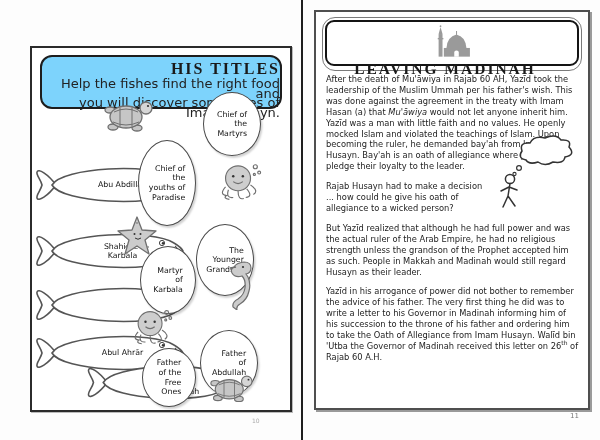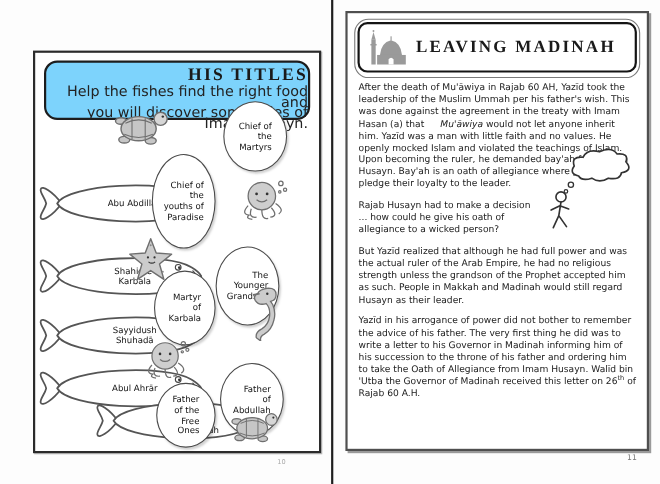--- a/index.html
+++ b/index.html
@@ -24,29 +24,29 @@
         justify-content:center;text-align:right;font-size:7.8px;line-height:9.6px;
         white-space:pre-line;color:#111;}
   .creature{position:absolute;}
   .pagenum-left{position:absolute;left:252px;top:417px;font-size:6px;color:#aaa;}
   
   .page-right{position:absolute;left:314px;top:10px;width:272px;height:396px;
               border:2px solid #4f4f4f;background:#fff;box-shadow:2px 2px 0 #9a9a9a;}
   .hdr-right-outer{position:absolute;left:6px;top:5px;right:6px;height:48px;
                    border:1px solid #7a7a7a;border-radius:13px;padding:2px;background:#fff;}
   .hdr-right-inner{height:42px;border:2.5px solid #141414;border-radius:9px;
-                   display:flex;align-items:center;background:#fff;}
+                   display:flex;align-items:center;background:#fff;flex-direction:column;}
   .hdr-right-inner .micon{width:40px;height:38px;margin-left:8px;flex:0 0 auto;}
   .hdr-right-inner .t{flex:1;text-align:center;font-family:"Liberation Serif","DejaVu Serif",serif;
                       font-weight:bold;font-size:15.5px;letter-spacing:2px;padding-right:14px;}
   .body-right{position:absolute;left:10px;right:9px;top:62px;}
   .body-right p{margin:0 0 9px 0;font-size:8.3px;line-height:10.9px;color:#1c1c1c;}
   .body-right p.narrow{padding-right:92px;}
   .b{font-weight:normal;}
-  .i{font-style:italic;margin-left:12px;}
+  .i{font-style:italic;}
   sup{font-size:6px;vertical-align:super;line-height:0;}
   .thinker{position:absolute;right:4px;top:118px;width:96px;height:82px;}
   .pagenum-right{position:absolute;left:570px;top:412px;font-size:7px;color:#777;}
 </style>
 </head>
 <body>
 
 <svg width="0" height="0" style="position:absolute">
   <defs>
     <g id="fishShape">
@@ -112,22 +112,20 @@
       <svg viewBox="0 0 150 46">
           <use href="#fishShape"></use>
         </svg>
       <div class="lbl">Shahid-e-
 Karbala</div>
     </div>
     <div class="fish" style="left:2px;top:234px;width:150px;height:46px;">
       <svg viewBox="0 0 150 46">
           <use href="#fishShape"></use>
         </svg>
-      <div class="lbl">Sayyidush
-Shuhadā</div>
     </div>
     <div class="fish" style="left:2px;top:282px;width:150px;height:46px;">
       <svg viewBox="0 0 150 46">
           <use href="#fishShape"></use>
         </svg>
       <div class="lbl">Abul Ahrār</div>
     </div>
     <div class="fish" style="left:0px;top:312px;width:158px;height:45px;margin-left:48px;">
       <svg viewBox="0 0 150 46">
           <use href="#fishShape"></use>

